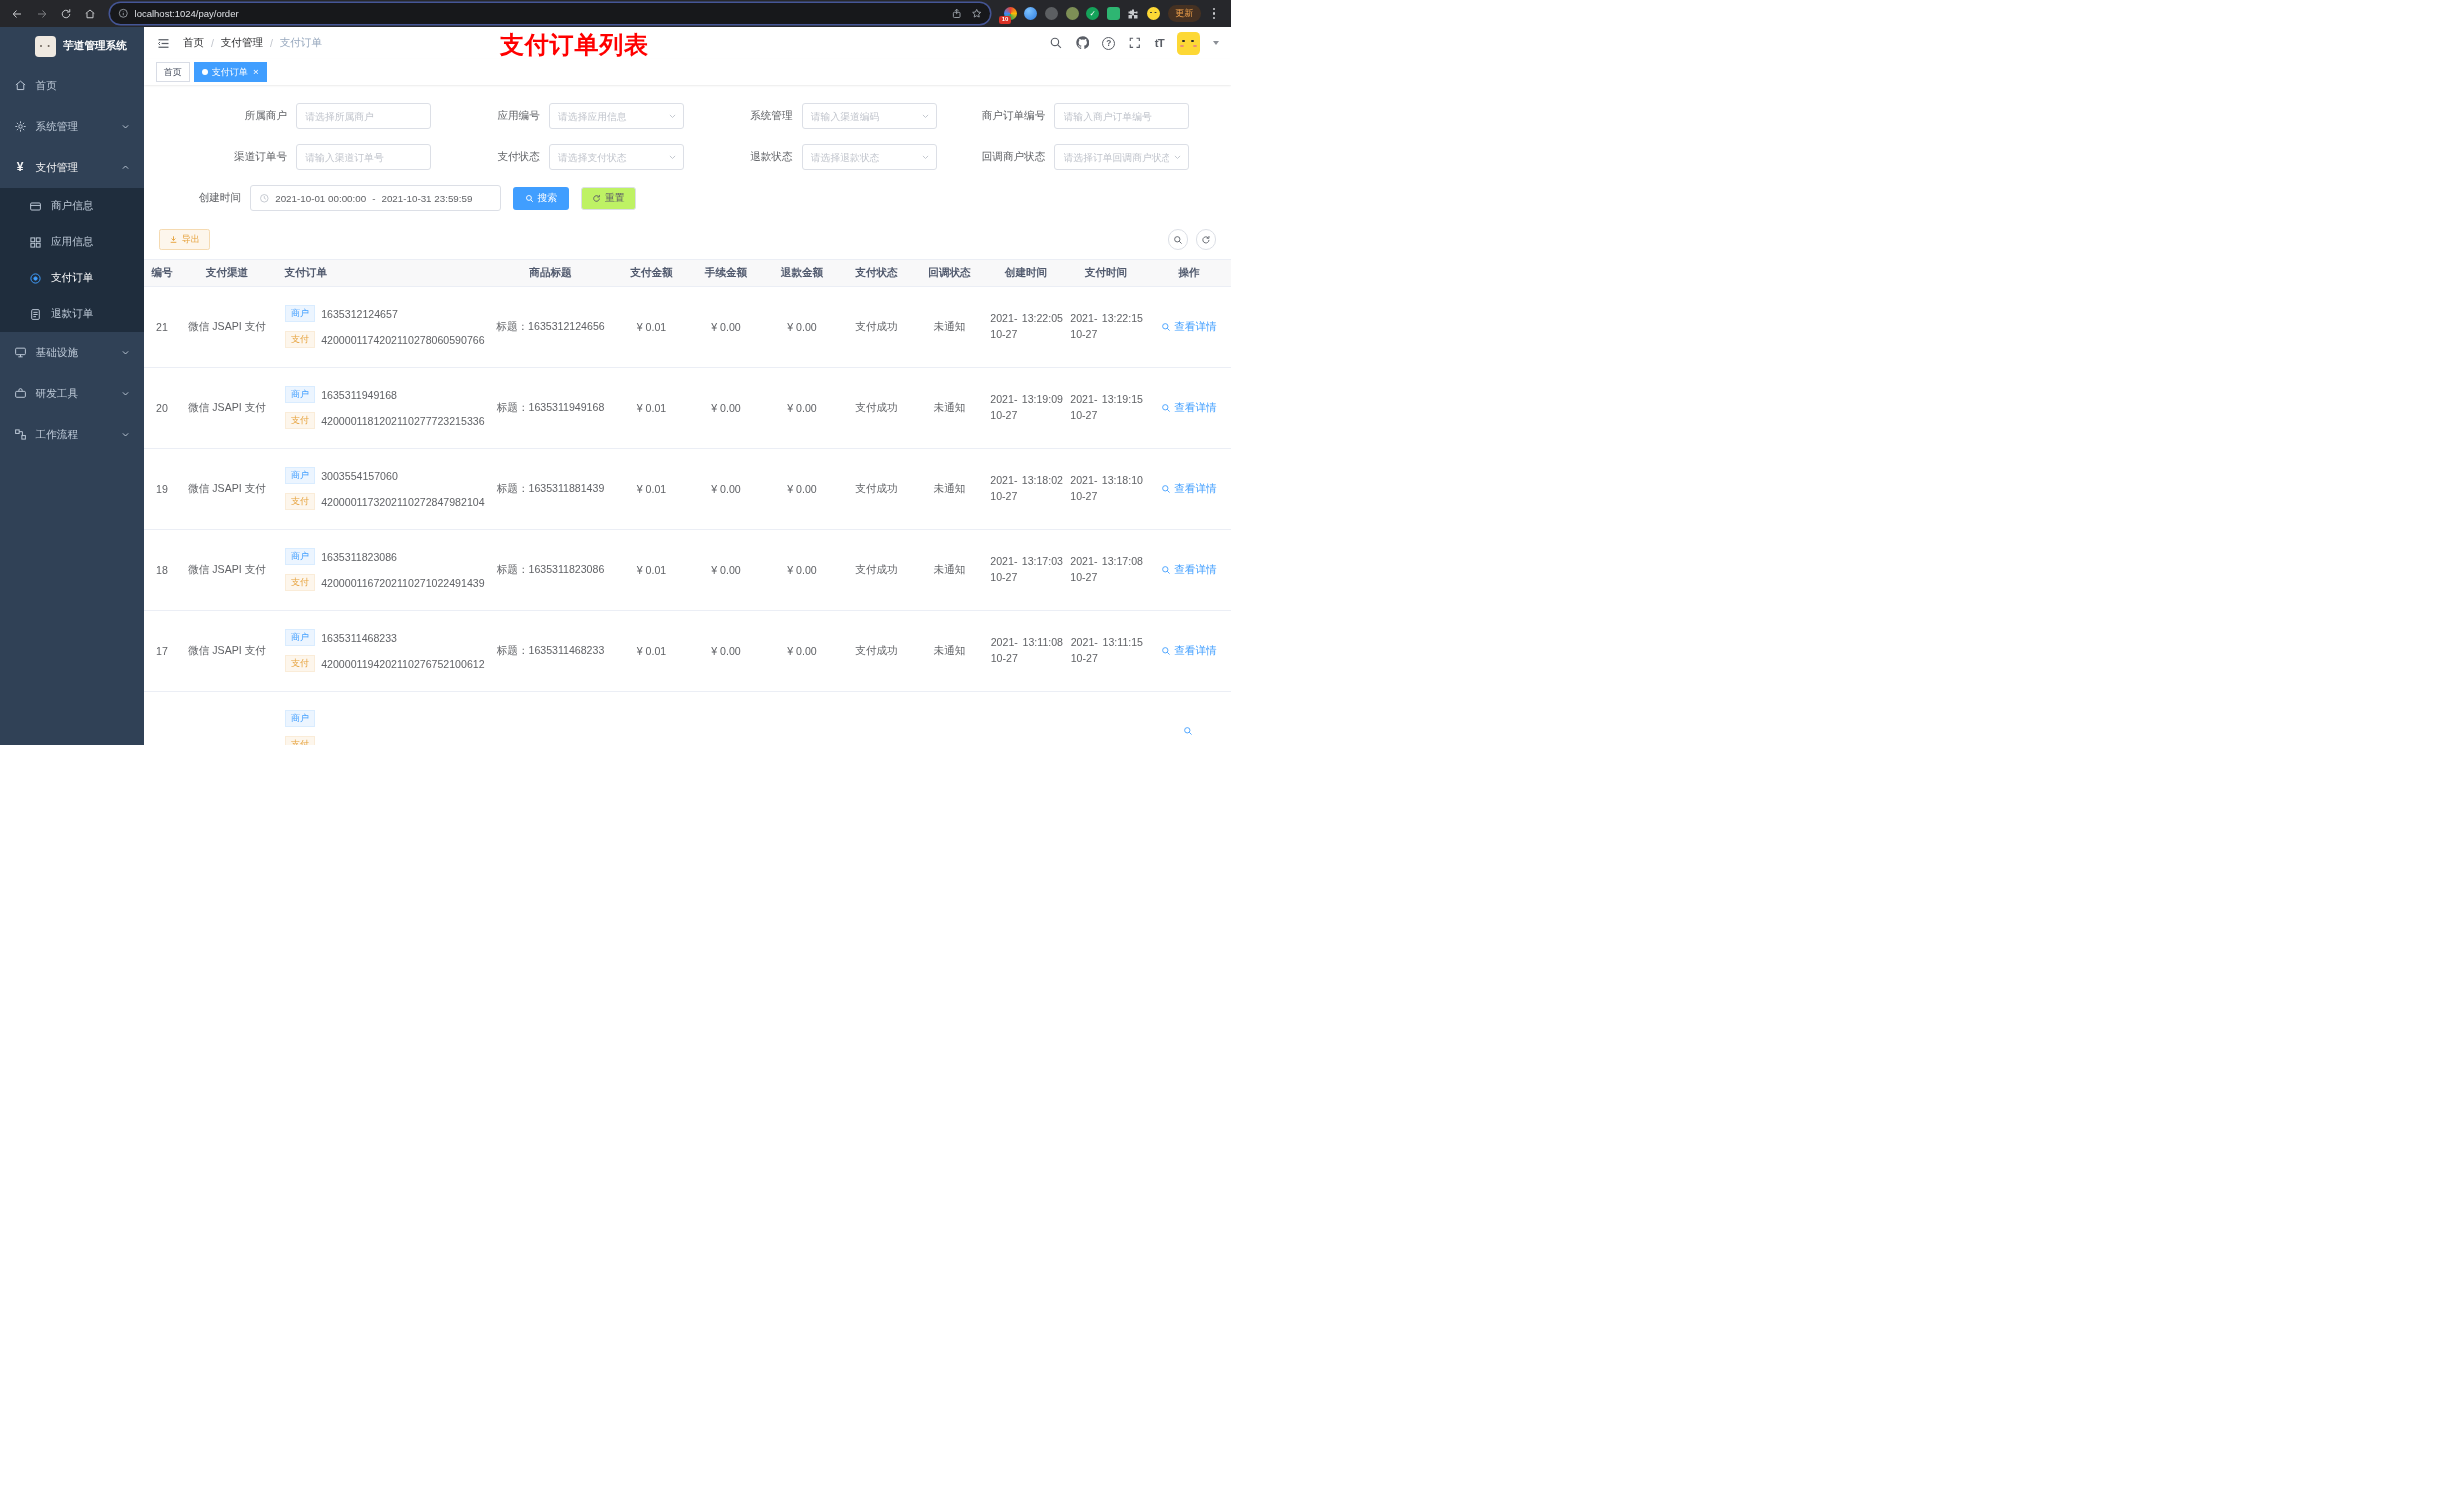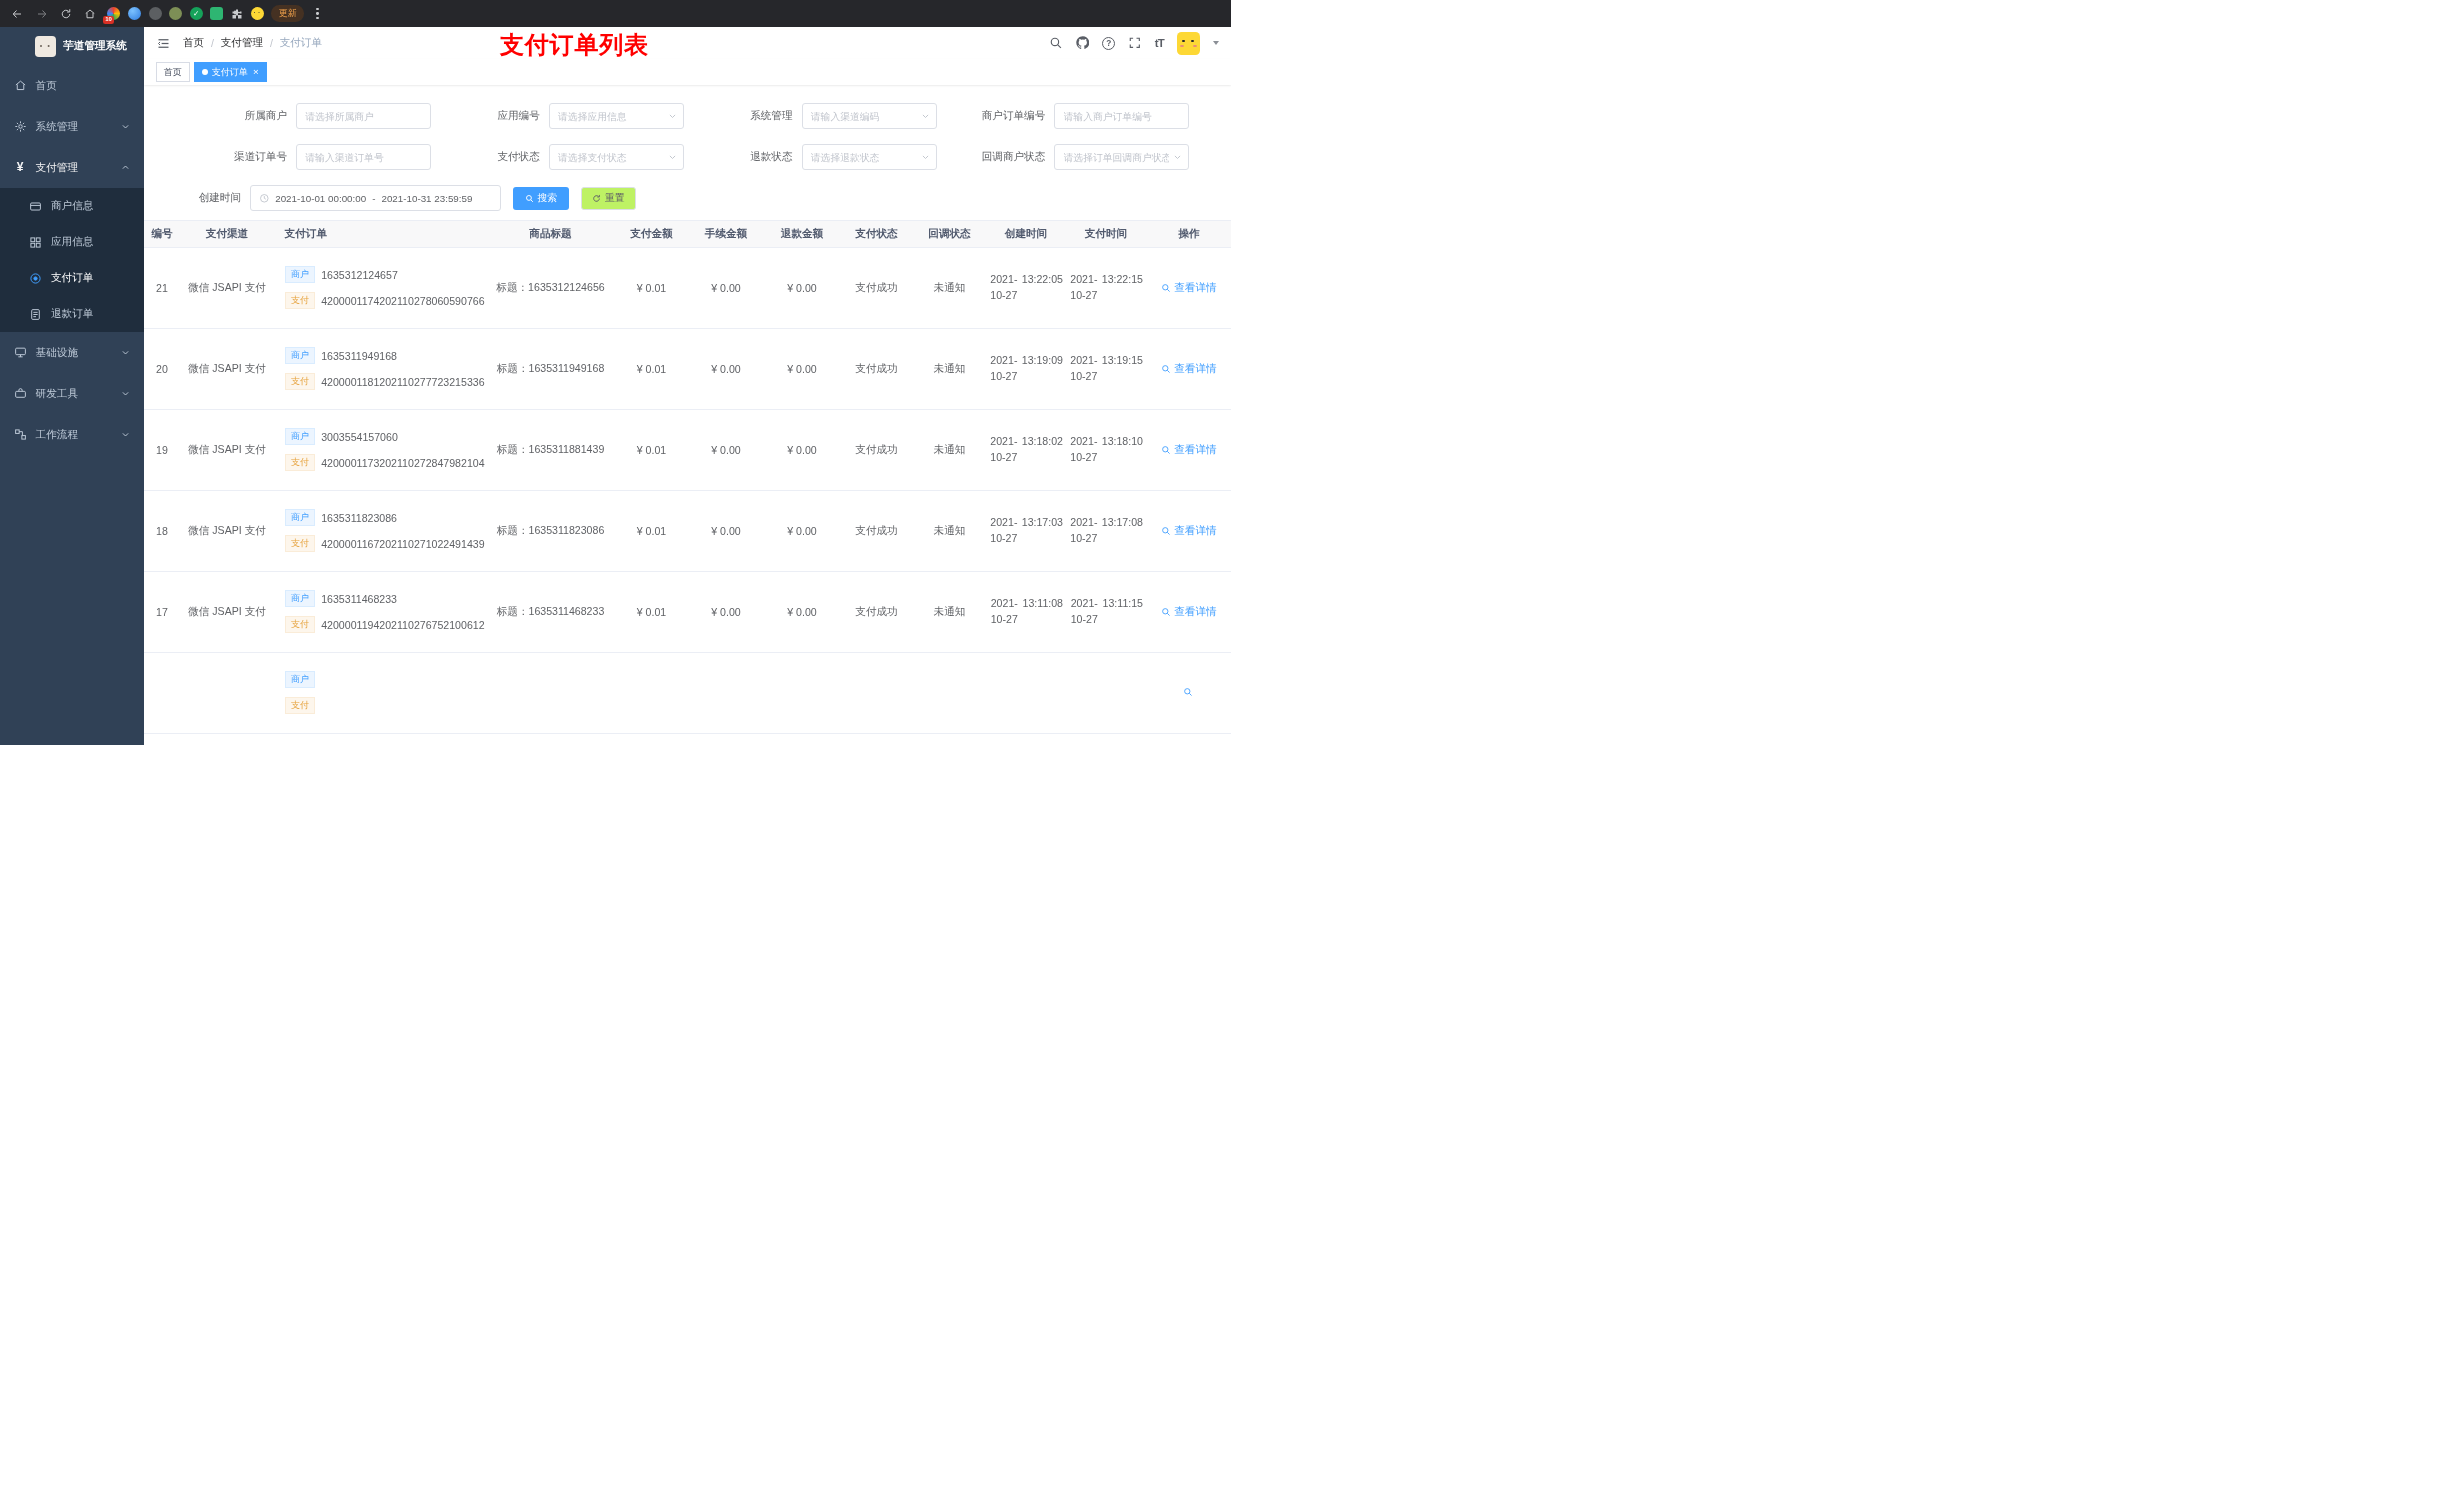--- a/index.html
+++ b/index.html
@@ -138,20 +138,37 @@
         <path d="M19.5 12a7.5 7.5 0 1 1-2.2-5.3"></path>
         <polyline points="19.5 2.5 19.5 8 14 8"></polyline>
       </svg>
   </div>
   <div class="nav-btn">
     <svg viewBox="0 0 24 24" fill="none" stroke="currentColor" stroke-width="2">
         <path d="M3.5 11L12 4l8.5 7"></path>
         <path d="M6 10v9.5h12V10"></path>
       </svg>
   </div>
+  <div class="url-bar">
+    <svg class="i-ico" viewBox="0 0 24 24" fill="none" stroke="currentColor" stroke-width="2">
+        <circle cx="12" cy="12" r="9"></circle>
+        <line x1="12" y1="11" x2="12" y2="16.5"></line>
+        <line x1="12" y1="7.5" x2="12" y2="8.5"></line>
+      </svg>
+    <span class="url-text">localhost:1024/pay/order</span>
+    <span class="url-spacer"></span>
+    <svg class="side-ico" viewBox="0 0 24 24" fill="none" stroke="currentColor" stroke-width="2">
+        <rect x="5" y="9" width="14" height="11" rx="2"></rect>
+        <line x1="12" y1="2.5" x2="12" y2="13"></line>
+        <polyline points="8.5 6 12 2.5 15.5 6"></polyline>
+      </svg>
+    <svg class="side-ico" viewBox="0 0 24 24" fill="none" stroke="currentColor" stroke-width="2">
+        <path d="M12 3l2.6 5.4 5.9.8-4.3 4.1 1.1 5.8L12 16.3 6.7 19.1l1.1-5.8L3.5 9.2l5.9-.8z"></path>
+      </svg>
+  </div>
   <div class="ext-area">
     <div class="ext multicolor">
         <span class="badge">10</span>
       </div>
     <div class="ext blue"></div>
     <div class="ext dark"></div>
     <div class="ext olive"></div>
     <div class="ext greencheck">✓</div>
     <div class="ext greensq"></div>
     <svg class="puzzle-ico" viewBox="0 0 24 24" fill="currentColor">
@@ -400,20 +417,44 @@
         </button>
         <button class="btn btn-default">
           <svg viewBox="0 0 24 24" fill="none" stroke="currentColor" stroke-width="2.5">
               <path d="M19.5 12a7.5 7.5 0 1 1-2.2-5.3"></path>
               <polyline points="19.5 2.5 19.5 8 14 8"></polyline>
             </svg>
           <span>重置</span>
         </button>
       </div>
 
+      <div class="list-toolbar">
+        <button class="btn-export">
+          <svg viewBox="0 0 24 24" fill="none" stroke="currentColor" stroke-width="2.5">
+              <line x1="12" y1="3.5" x2="12" y2="14"></line>
+              <polyline points="7 9.5 12 14.5 17 9.5"></polyline>
+              <line x1="4.5" y1="19.5" x2="19.5" y2="19.5"></line>
+            </svg>
+          <span>导出</span>
+        </button>
+        <div class="tool-circles">
+          <div class="circle-btn">
+            <svg viewBox="0 0 24 24" fill="none" stroke="currentColor" stroke-width="2.2">
+                <circle cx="10.5" cy="10.5" r="6.5"></circle>
+                <line x1="15.5" y1="15.5" x2="21" y2="21"></line>
+              </svg>
+          </div>
+          <div class="circle-btn">
+            <svg viewBox="0 0 24 24" fill="none" stroke="currentColor" stroke-width="2.2">
+                <path d="M19.5 12a7.5 7.5 0 1 1-2.2-5.3"></path>
+                <polyline points="19.5 2.5 19.5 8 14 8"></polyline>
+              </svg>
+          </div>
+        </div>
+      </div>
 
       <table>
         <colgroup>
           <col style="width:36px">
             <col style="width:94px">
             <col style="width:212px">
             <col style="width:129px">
           <col style="width:73px">
             <col style="width:76px">
             <col style="width:76px">

